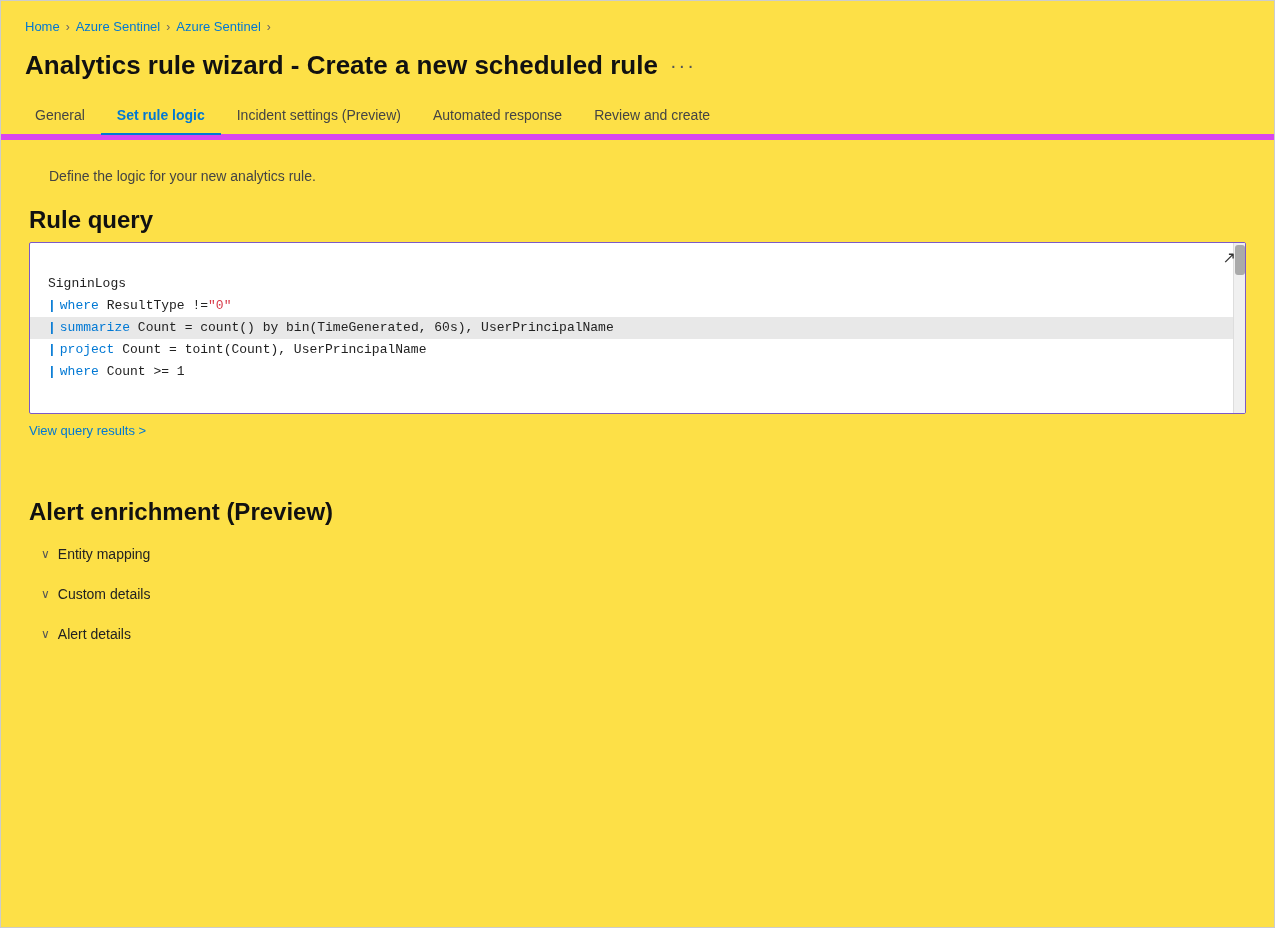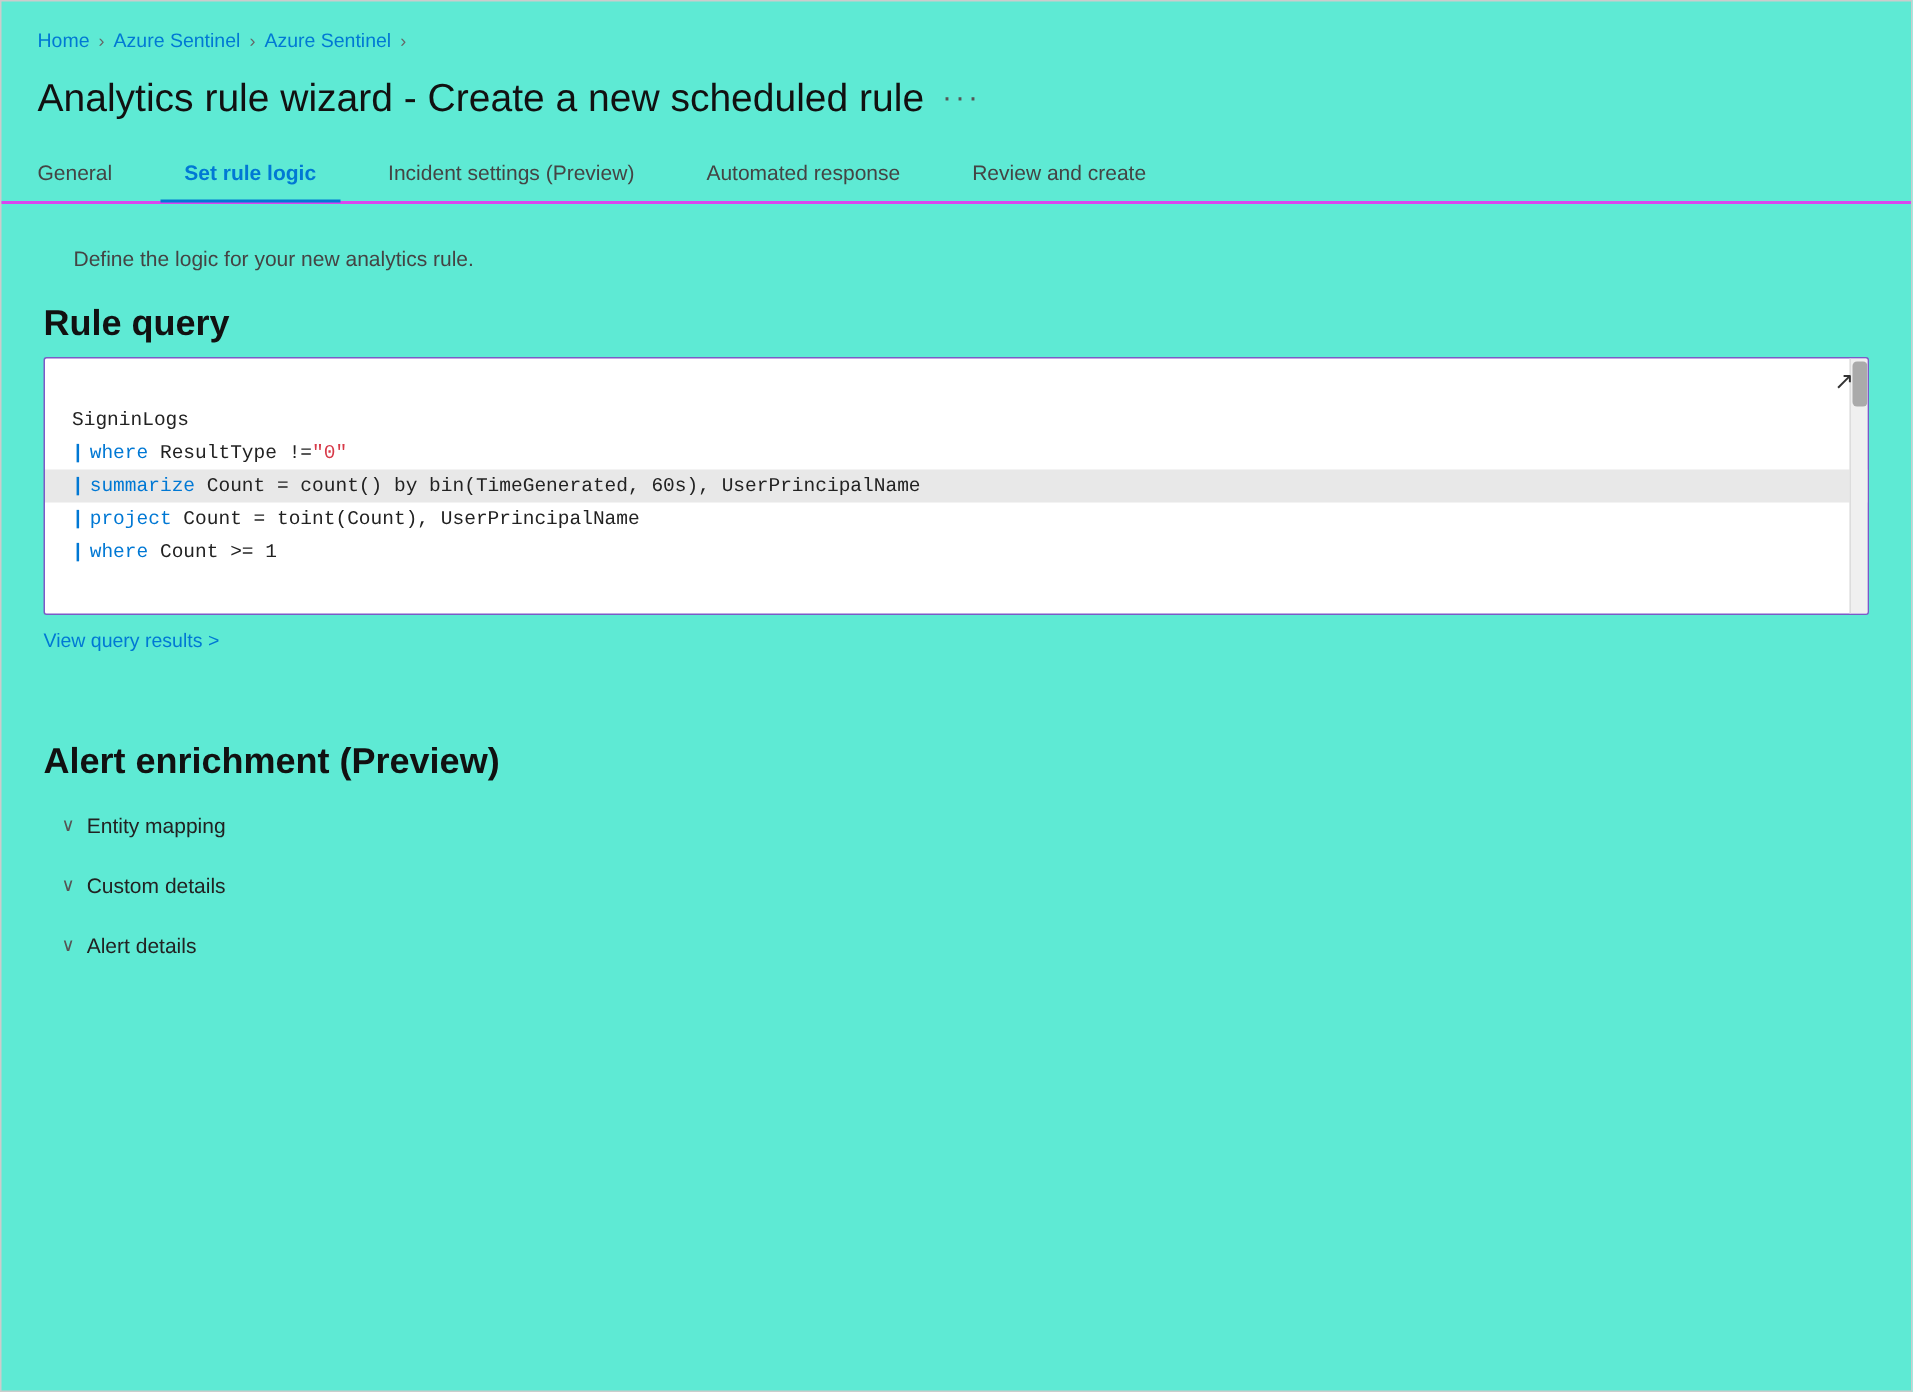--- a/index.html
+++ b/index.html
@@ -7,21 +7,21 @@
       font-family: 'Segoe UI', Arial, sans-serif;
       background: #fff;
       color: #222;
       font-size: 14px;
     }
     .outer-border {
       border: 1px solid #ccc;
       max-width: 1275px;
       min-height: 928px;
       margin: 0 auto;
-      background: #5eead4;
+      background: #fde047;
       padding: 0;
     }
     
     .breadcrumb {
       padding: 18px 24px 6px 24px;
       display: flex;
       align-items: center;
       gap: 6px;
       font-size: 13px;
     }
@@ -35,36 +35,36 @@
     }
     
     .page-title-row {
       padding: 10px 24px 16px 24px;
       display: flex;
       align-items: center;
       gap: 12px;
     }
     .page-title {
       font-size: 26px;
-      font-weight: 400;
+      font-weight: 700;
       color: #111;
     }
     .page-title-menu {
       font-size: 20px;
       color: #555;
       cursor: pointer;
       letter-spacing: 2px;
     }
     
     .tabs-bar {
       display: flex;
       align-items: flex-end;
-      border-bottom: 2px solid #d946ef;
-      padding: 0 24px;
-      gap: 16px;
+      border-bottom: 6px solid #d946ef;
+      padding: 0 34px;
+      gap: 0;
     }
     .tab {
       padding: 10px 16px;
       cursor: pointer;
       font-size: 14px;
       color: #444;
       border-bottom: 2px solid transparent;
       white-space: nowrap;
       margin-bottom: -1px;
     }

